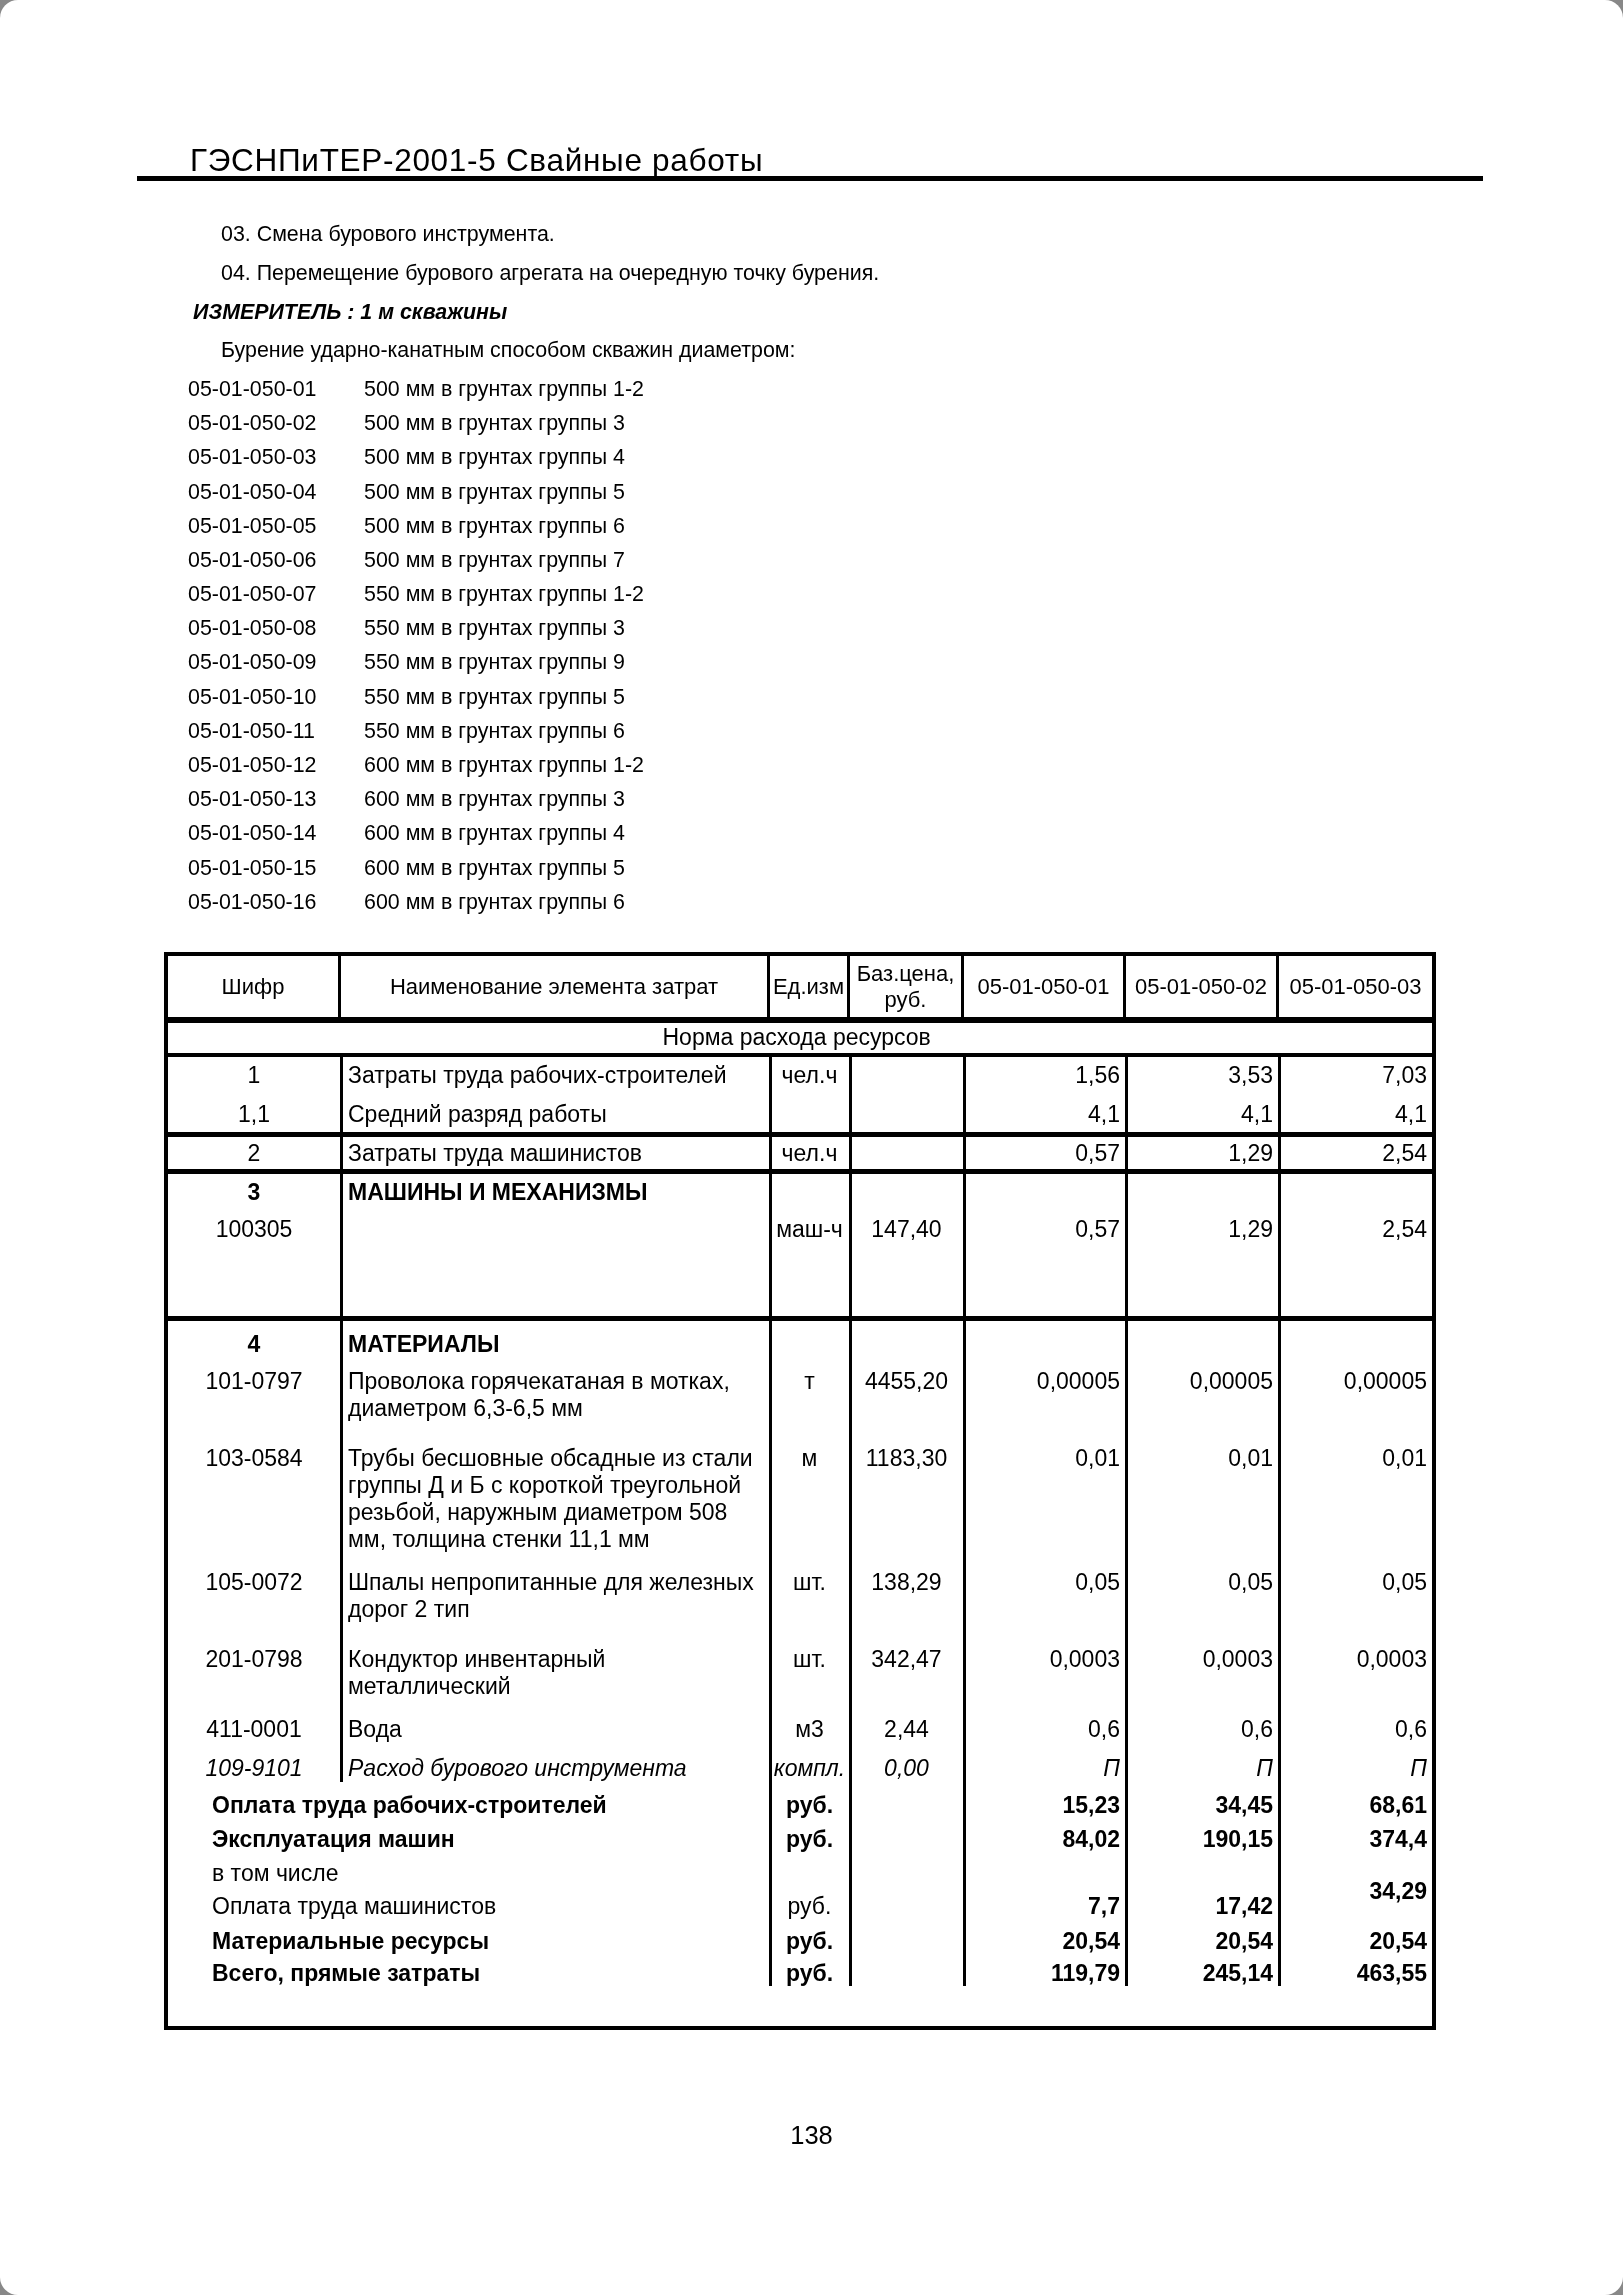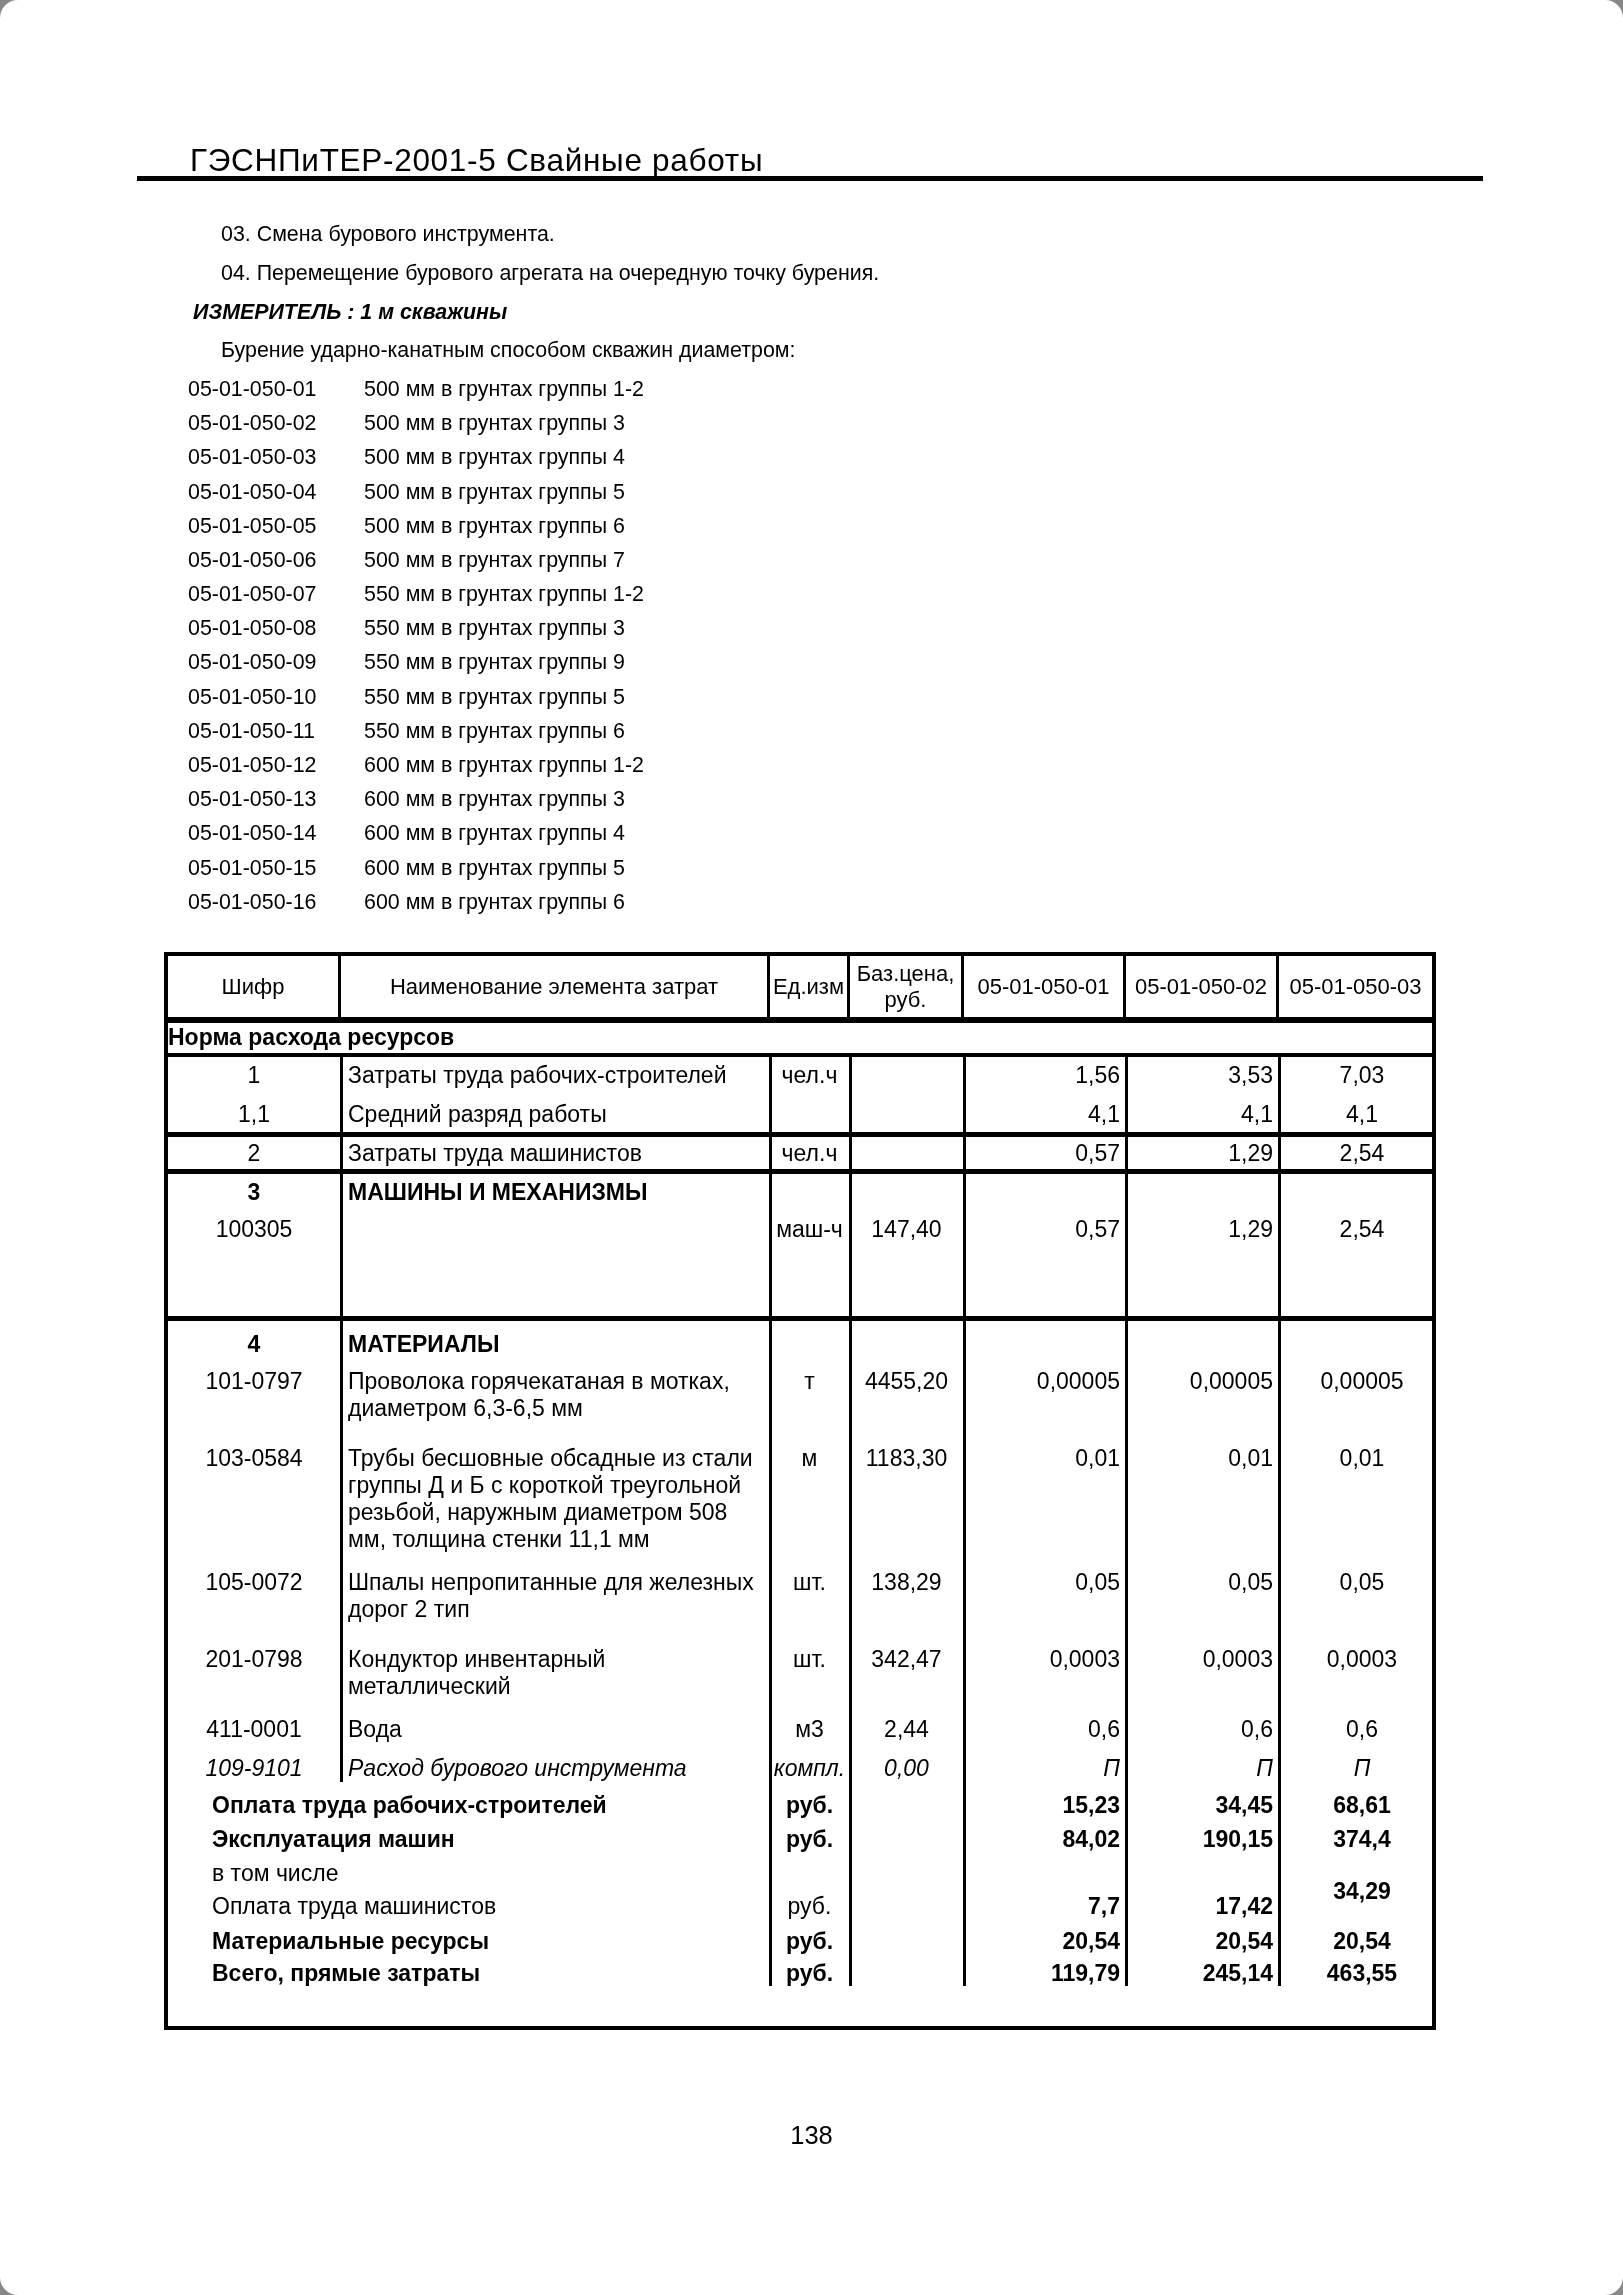--- a/index.html
+++ b/index.html
@@ -43,21 +43,21 @@
   }
   .hc.w-code{width:173px;}
   .hc.w-name{width:429px;}
   .hc.w-unit{width:80px;}
   .hc.w-price{width:114px;}
   .hc.w-c1{width:162px;}
   .hc.w-c2{width:153px;}
   .hc.w-c3{flex:1;border-right:none;}
   .t-band{
     height:34px;border-bottom:4px solid #000;box-sizing:border-box;
-    text-align:left;padding-right:6.7px;line-height:28px;font-size:23px;font-weight:bold;
+    text-align:center;padding-right:6.7px;line-height:28px;font-size:23px;
   }
   .t-band2{
     height:40px;border-top:5.4px solid #000;border-bottom:5.4px solid #000;box-sizing:border-box;
     text-align:right;padding-right:6.7px;line-height:28px;font-size:23px;
   }
   .block{position:relative;box-sizing:border-box;overflow:visible;}
   .block-a{height:80px;border-bottom:5.4px solid #000;}
   .block-b{height:37px;border-bottom:5.4px solid #000;}
   .block-c{height:147px;border-bottom:5.4px solid #000;}
   .block-d{height:461px;}
@@ -65,21 +65,21 @@
   .vline{position:absolute;top:0;bottom:0;width:3.4px;background:#000;}
   .vl1{left:172px;} .vl2{left:601px;} .vl3{left:681px;}
   .vl4{left:795px;} .vl5{left:957px;} .vl6{left:1110px;}
   .it{position:absolute;line-height:27px;}
   .i-code{left:0;width:172px;text-align:center;}
   .i-name{left:180px;width:410px;}
   .i-unit{left:604px;width:75px;text-align:center;}
   .i-price{left:684px;width:109px;text-align:center;}
   .i-v1{left:798px;width:154px;text-align:right;}
   .i-v2{left:960px;width:145px;text-align:right;}
-  .i-v3{left:1113px;width:146px;text-align:center;margin-left:8px;}
+  .i-v3{left:1113px;width:146px;text-align:right;}
   .i-label{left:44px;width:550px;white-space:nowrap;}
   .bold{font-weight:bold;}
   .ital{font-style:italic;}
   .page-number{
     position:absolute;left:0;top:2121px;width:1623px;text-align:center;font-size:25.5px;
   }
 </style>
 </head>
 <body>
 

